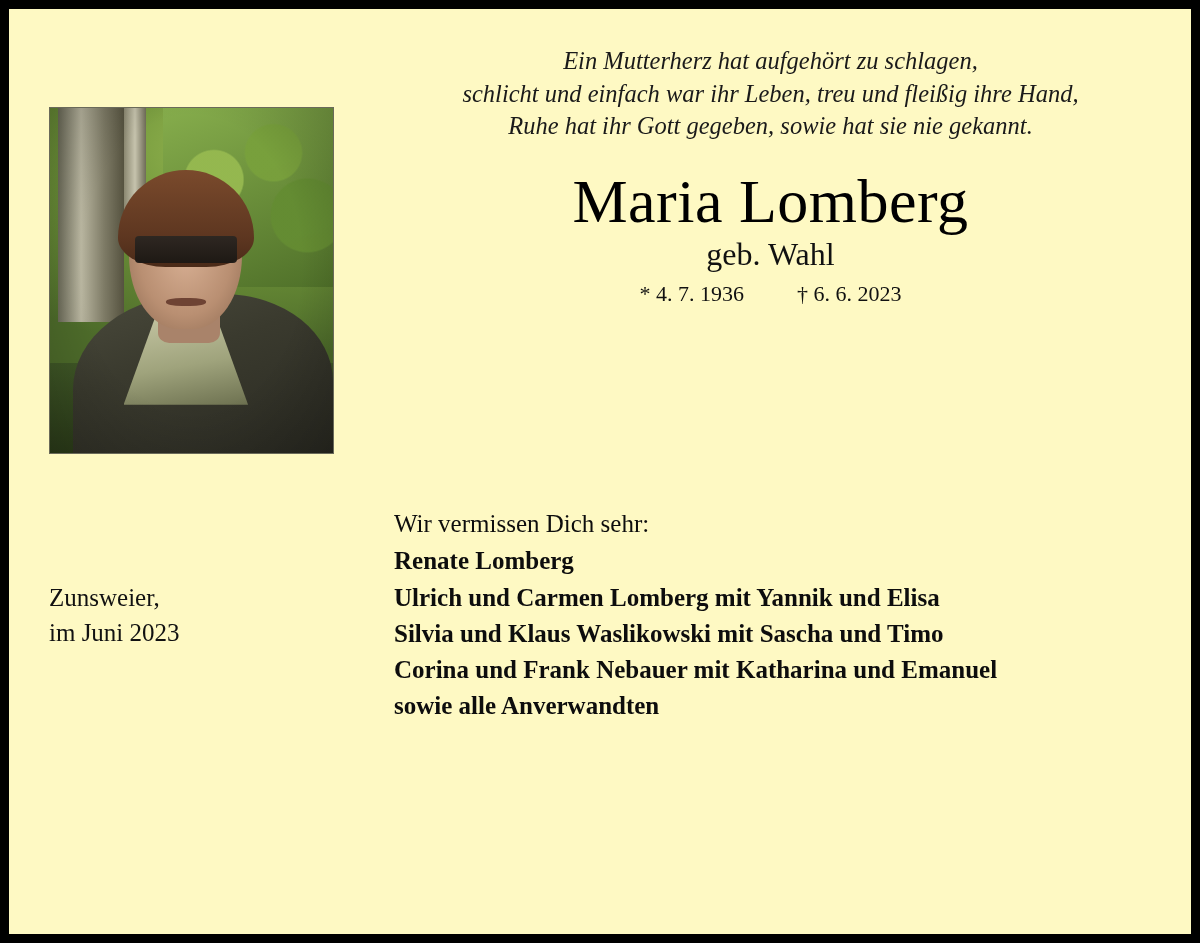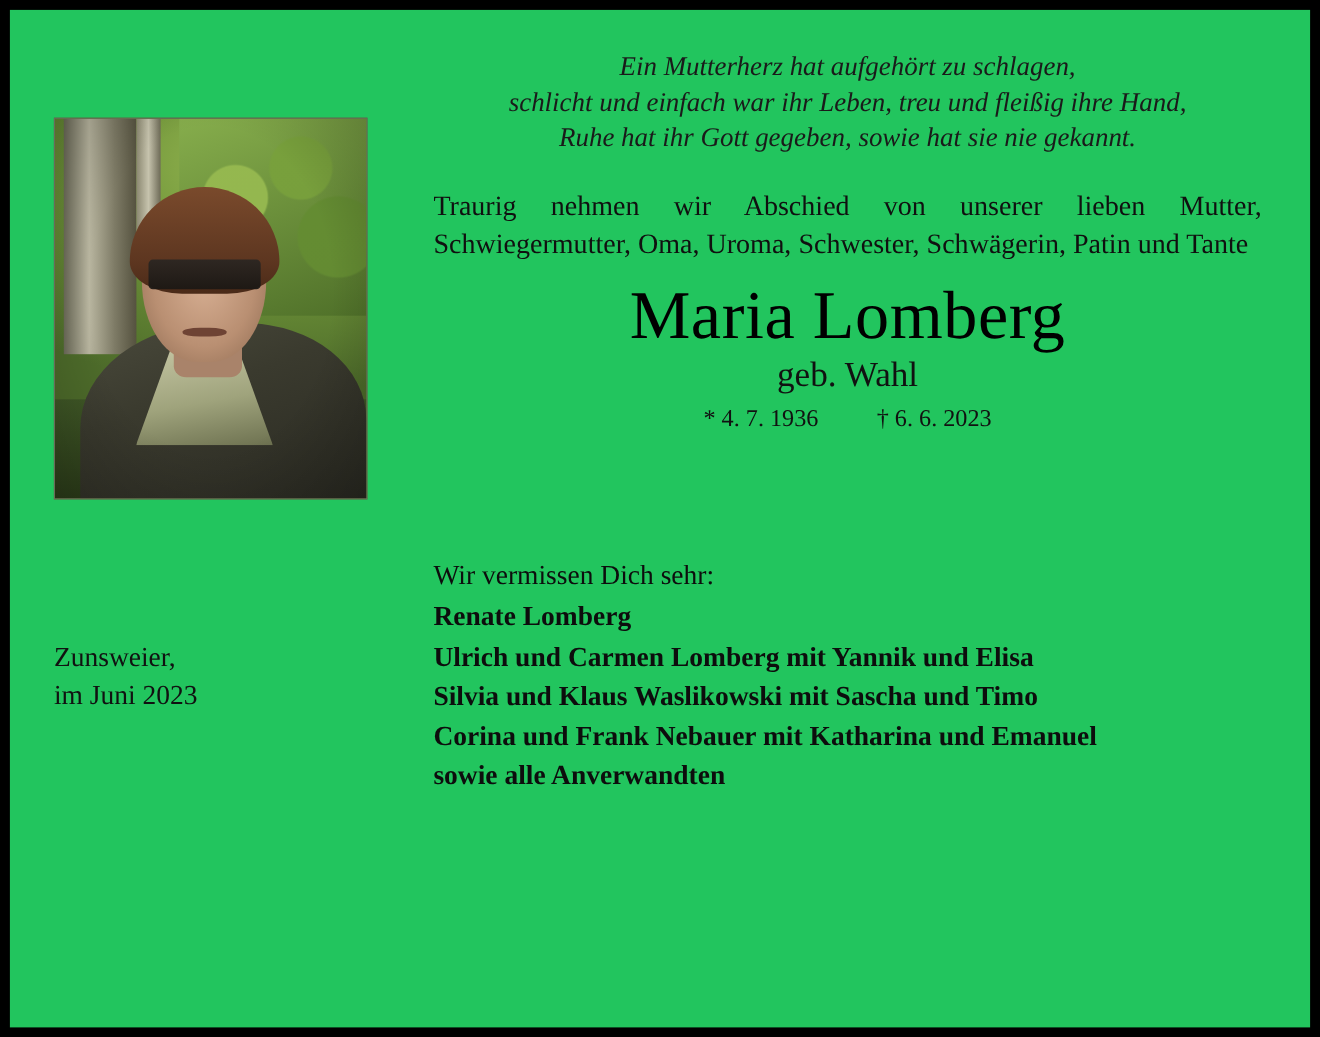--- a/index.html
+++ b/index.html
@@ -11,21 +11,21 @@
     width: 1200px;
     height: 943px;
     overflow: hidden;
     font-family: "Liberation Serif", serif;
   }
   .obituary {
     position: relative;
     box-sizing: border-box;
     width: 1200px;
     height: 943px;
-    background: #22c55e;
+    background: #fef9c3;
     border: 9px solid #000000;
     padding: 0;
   }
   .inner {
     position: relative;
     width: 100%;
     height: 100%;
     box-sizing: border-box;
     padding: 36px 40px 20px 40px;
   }
@@ -268,21 +268,20 @@
       </div>
 
       <div class="top-text">
 
         <p class="verse">
           <span class="line">Ein Mutterherz hat aufgehört zu schlagen,</span>
           <span class="line">schlicht und einfach war ihr Leben, treu und fleißig ihre Hand,</span>
           <span class="line">Ruhe hat ihr Gott gegeben, sowie hat sie nie gekannt.</span>
         </p>
 
-        <p class="intro">Traurig nehmen wir Abschied von unserer lieben Mutter, Schwiegermutter, Oma, Uroma, Schwester, Schwägerin, Patin und Tante</p>
 
         <div class="name-block">
           <div class="name">Maria Lomberg</div>
           <div class="born-name">geb. Wahl</div>
           <div class="dates">
             <span>*</span>
             <span>4. 7. 1936</span>
             <span class="sep"></span>
             <span>†</span>
             <span>6. 6. 2023</span>

